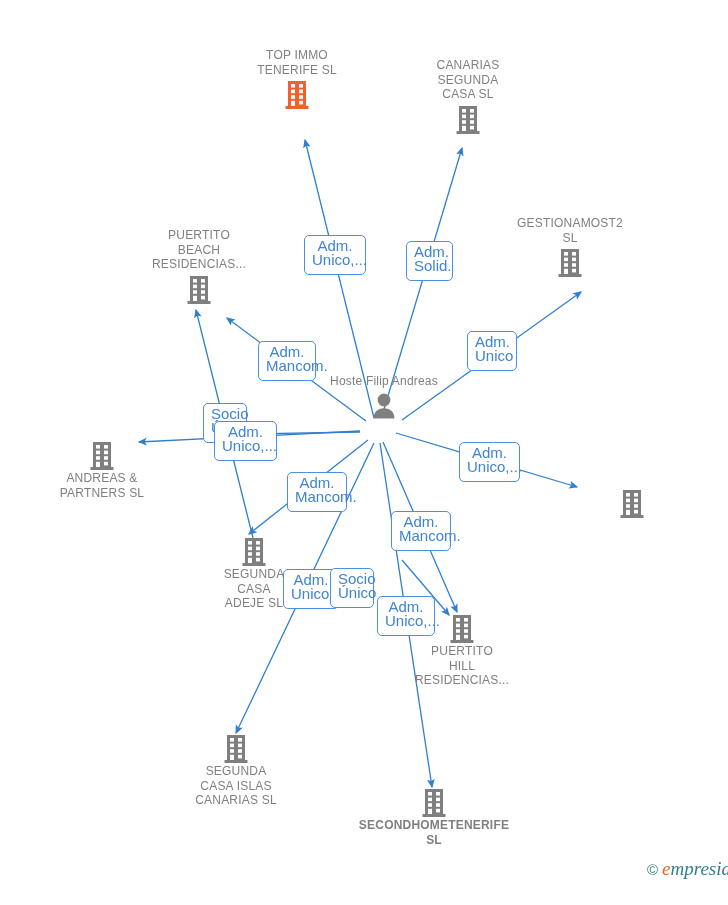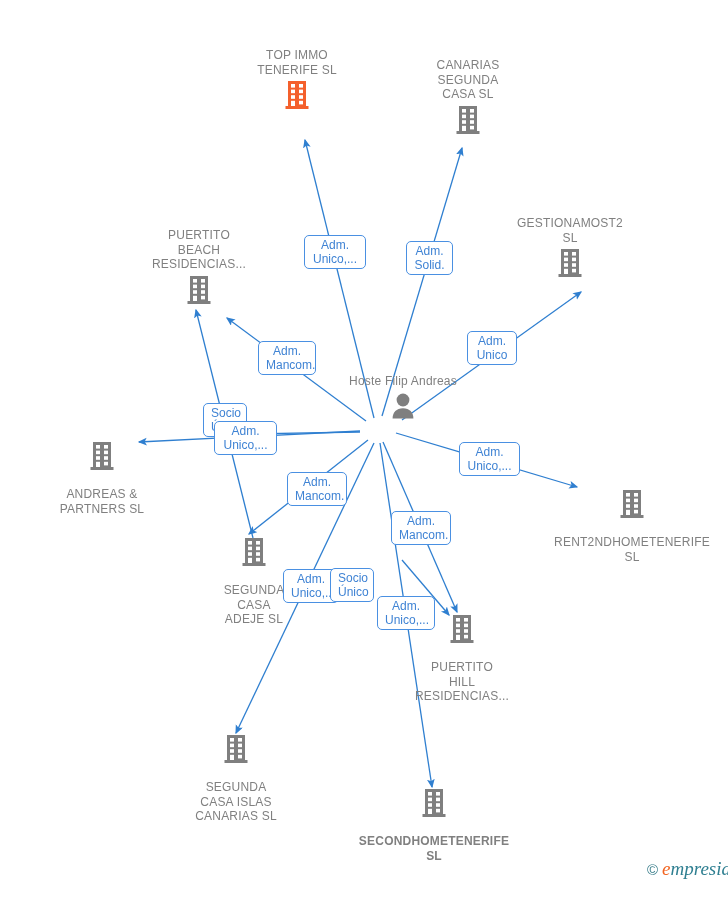--- a/index.html
+++ b/index.html
@@ -45,33 +45,33 @@
     font-size: 12px;
     line-height: 15px;
   }
   .icon-building {
     width: 26px;
     height: 30px;
     position: relative;
   }
   .icon-building svg { display: block; }
   .icon-person { width: 26px; height: 28px; }
-  .node .label.below { margin-top: 16px; }
+  .node .label.below { margin-top: 0; }
   .node .label.above { margin-bottom: 3px; }
 
   .edge-label {
     position: absolute;
     background: #ffffff;
     border: 1.3px solid #4a90e2;
     border-radius: 5px;
     color: #3f83d4;
-    font-size: 12px;
+    font-size: 15px;
     line-height: 13.5px;
     text-align: center;
-    padding: 3px 7px 2px 7px;
+    padding: 3px 7px 8px 7px;
     white-space: pre-line;
     box-sizing: border-box;
   }
   .watermark {
     position: absolute;
     display: flex;
     align-items: center;
     gap: 4px;
     font-size: 17px;
   }
@@ -239,21 +239,20 @@
             <rect x="15" y="4" width="4" height="3.6"></rect>
           <rect x="7" y="9.6" width="4" height="3.6"></rect>
             <rect x="15" y="9.6" width="4" height="3.6"></rect>
           <rect x="7" y="15.2" width="4" height="3.6"></rect>
             <rect x="15" y="15.2" width="4" height="3.6"></rect>
           <rect x="7" y="20.8" width="4" height="5.2"></rect>
             <rect x="15" y="20.8" width="4" height="3.6"></rect>
         </g>
       </svg>
     </div>
-    <div class="label below">RENT2NDHOMETENERIFE SL</div>
   </div>
 
   <div class="node" style="left:254px; top:537px;">
     <div class="icon-building">
       <svg viewBox="0 0 26 30" width="26" height="30">
         <rect x="4" y="1" width="18" height="25" fill="#7f7f7f"></rect>
         <rect x="1.5" y="26" width="23" height="3" fill="#7f7f7f"></rect>
         <g fill="#ffffff">
           <rect x="7" y="4" width="4" height="3.6"></rect>
             <rect x="15" y="4" width="4" height="3.6"></rect>
@@ -329,21 +328,21 @@
             <rect x="15" y="15.2" width="4" height="3.6"></rect>
           <rect x="7" y="20.8" width="4" height="5.2"></rect>
             <rect x="15" y="20.8" width="4" height="3.6"></rect>
         </g>
       </svg>
     </div>
     <div class="label below">SECONDHOMETENERIFE
 SL</div>
   </div>
 
-  <div class="node center" style="left:403px; top:374px;">
+  <div class="node center" style="left:384px; top:374px;">
     <div class="label above">Hoste Filip Andreas</div>
     <div class="icon-person">
       <svg viewBox="0 0 26 28" width="26" height="28">
         <circle cx="13" cy="8" r="6.4" fill="#7f7f7f"></circle>
         <path d="M13 16.2 C6.4 16.2 2.6 20.4 2.6 26.4 L23.4 26.4 C23.4 20.4 19.6 16.2 13 16.2 Z" fill="#7f7f7f"></path>
       </svg>
     </div>
   </div>
 
   <div class="edge-label" style="left:304px; top:235px; width:62px;">Adm.

